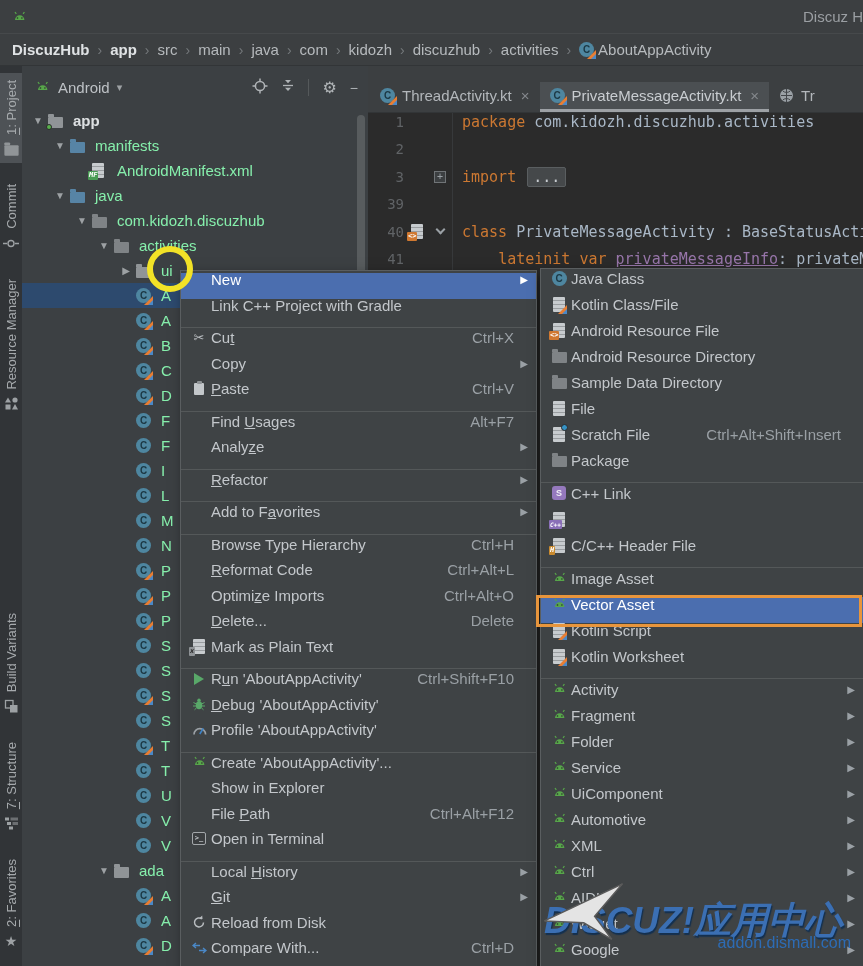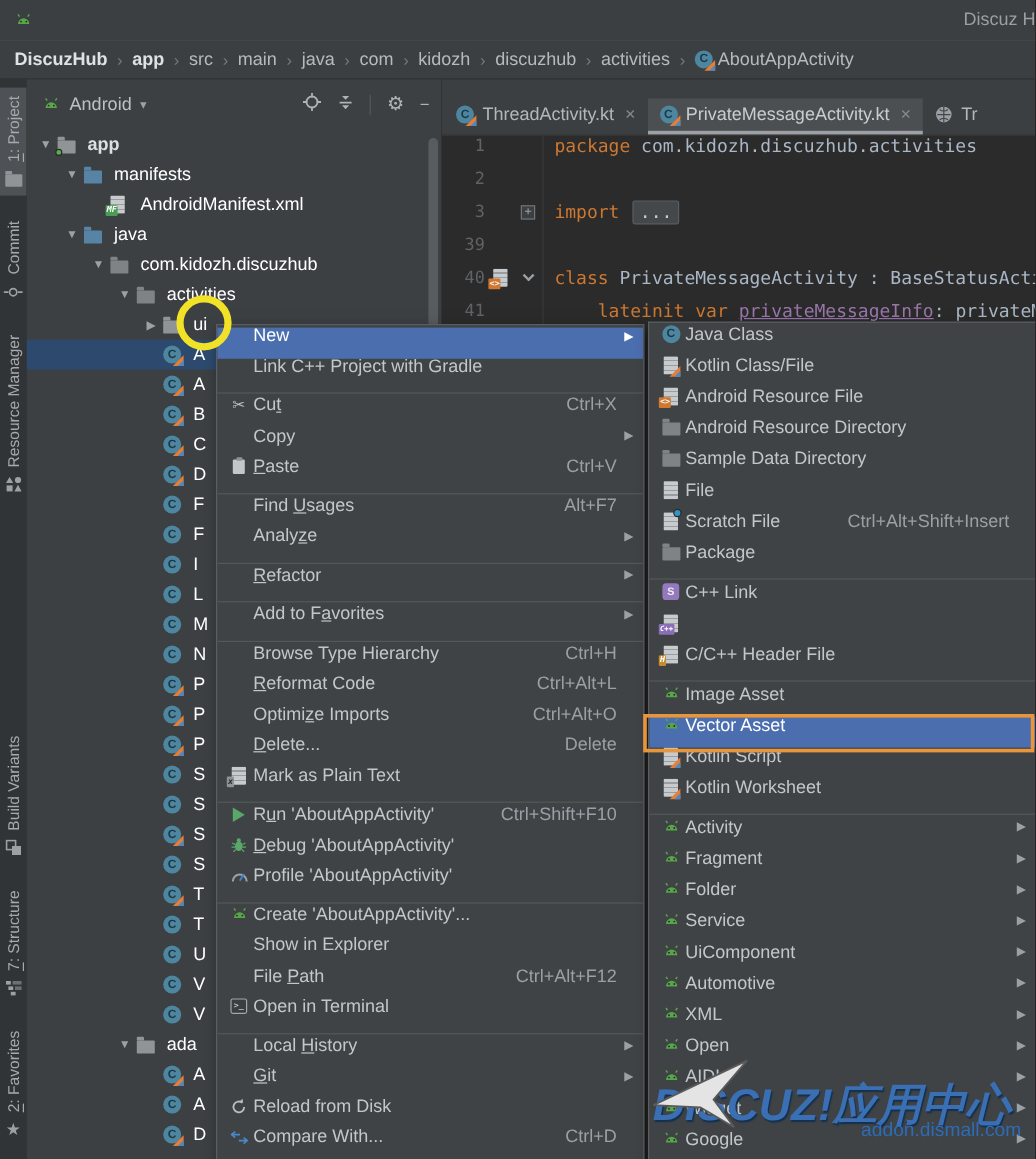--- a/index.html
+++ b/index.html
@@ -44,21 +44,21 @@
   .pchev { color:#9da1a4; font-size:11px; margin-left:7px; }
   .phead-actions { margin-left:auto; display:flex; align-items:center; gap:13px; }
   .phbtn { display:flex; align-items:center; justify-content:center; }
   .phsep { width:1px; height:17px; background:#55595b; }
 
   .tree { position:absolute; left:22px; top:108px; width:346px; height:858px; overflow:hidden; z-index:1; }
   .trow { height:25px; display:flex; align-items:center; white-space:nowrap; }
   .trow.selected { background:#2d4a6e; }
   .texp { width:20px; text-align:center; font-size:10px; color:#9da1a4; flex:none; }
   .tico { width:22px; display:flex; align-items:center; flex:none; }
-  .tlabel { margin-left:3px; color:#ffffff; }
+  .tlabel { margin-left:3px; color:#86efac; }
   .trow.bold .tlabel { color:#dde0e2; font-weight:bold; }
   .tree-sb { position:absolute; left:357px; top:115px; width:8px; height:195px; background:#5d6163;
              border-radius:4px; z-index:2; opacity:.85; }
 
   
   .editor { position:absolute; left:368px; top:66px; width:495px; height:900px; background:#2b2b2b;
             overflow:hidden; z-index:1; }
   .tabbar { height:47px; background:#3c3f41; display:flex; align-items:flex-end; padding-left:2px;
             border-bottom:1px solid #323537; }
   .tab { height:30px; display:flex; align-items:center; padding:0 10px; gap:7px; color:#b3b7bb;
@@ -1194,21 +1194,21 @@
 
       <div class="mitem">
         <span class="mic">
           <svg width="17" height="16" viewBox="0 0 17 16">
             <path d="M4 11a4.7 4.7 0 0 1 9.4 0z" fill="#57A64A"></path>
             <path d="M5.3 4.9 4 3M12.1 4.9l1.3-1.9" stroke="#57A64A" stroke-width="1.2"></path>
             <circle cx="6.5" cy="9" r=".8" fill="#2b2b2b"></circle>
             <circle cx="10.9" cy="9" r=".8" fill="#2b2b2b"></circle>
           </svg>
         </span>
-        <span class="mlabel">Open</span>
+        <span class="mlabel">Ctrl</span>
 
         <span class="marr">▶</span>
       </div>
 
       <div class="mitem">
         <span class="mic">
           <svg width="17" height="16" viewBox="0 0 17 16">
             <path d="M4 11a4.7 4.7 0 0 1 9.4 0z" fill="#57A64A"></path>
             <path d="M5.3 4.9 4 3M12.1 4.9l1.3-1.9" stroke="#57A64A" stroke-width="1.2"></path>
             <circle cx="6.5" cy="9" r=".8" fill="#2b2b2b"></circle>

